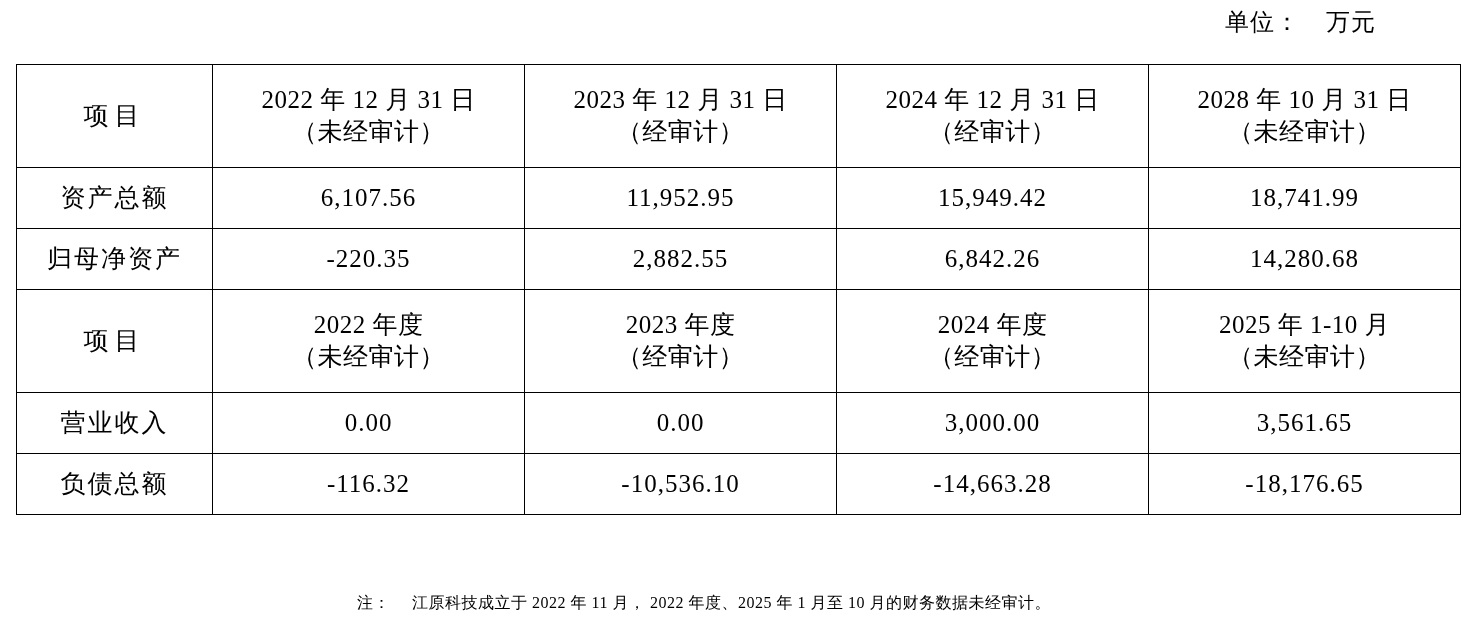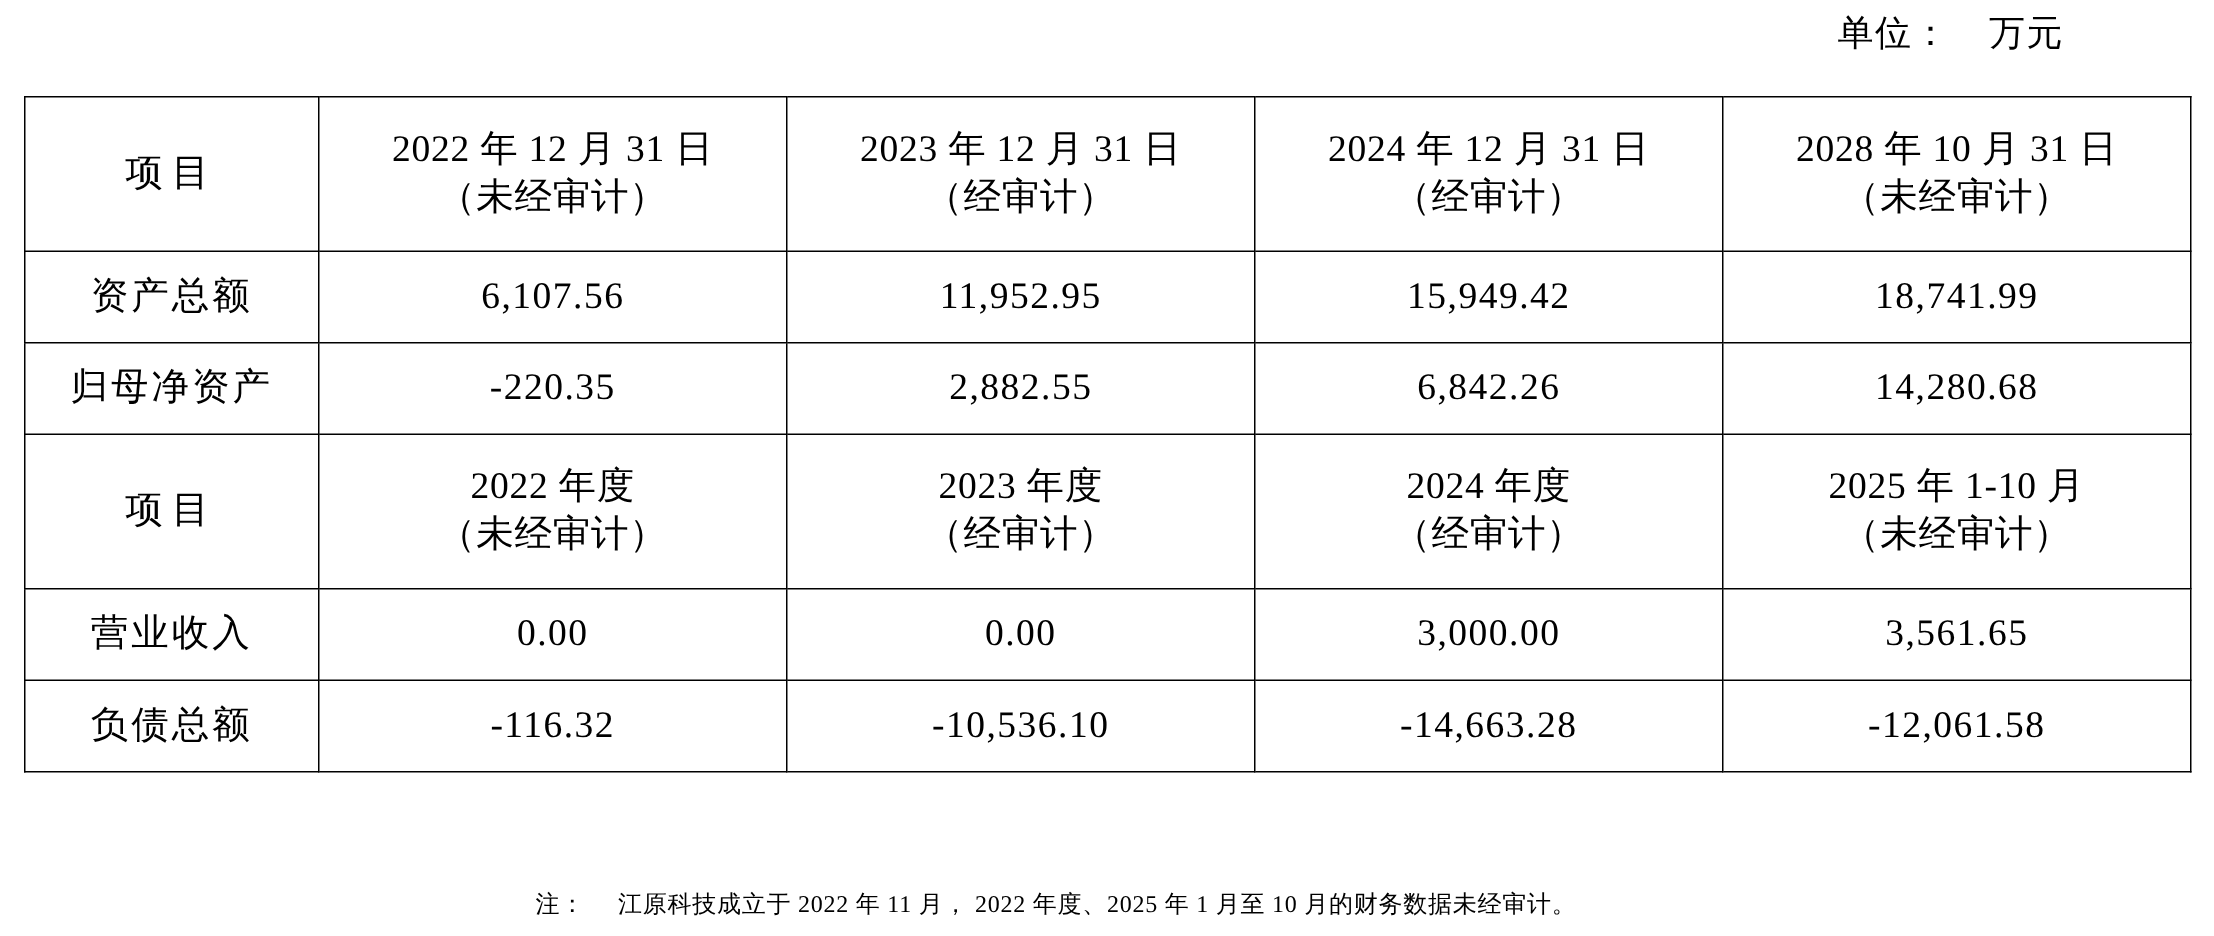--- a/index.html
+++ b/index.html
@@ -170,21 +170,21 @@
         <td class="num">0.00</td>
         <td class="num">3,000.00</td>
         <td class="num">3,561.65</td>
       </tr>
 
       <tr class="data-row">
         <td class="rowlabel">负债总额</td>
         <td class="num">-116.32</td>
         <td class="num">-10,536.10</td>
         <td class="num">-14,663.28</td>
-        <td class="num">-12,061.58</td>
+        <td class="num">-18,176.65</td>
       </tr>
     </tbody>
   </table>
 
   <div class="note">
     <span class="note-label">注：</span><span class="note-text">江原科技成立于 2022 年 11 月， 2022 年度、2025 年 1 月至 10 月的财务数据未经审计。</span>
   </div>
 
 </div>
 

